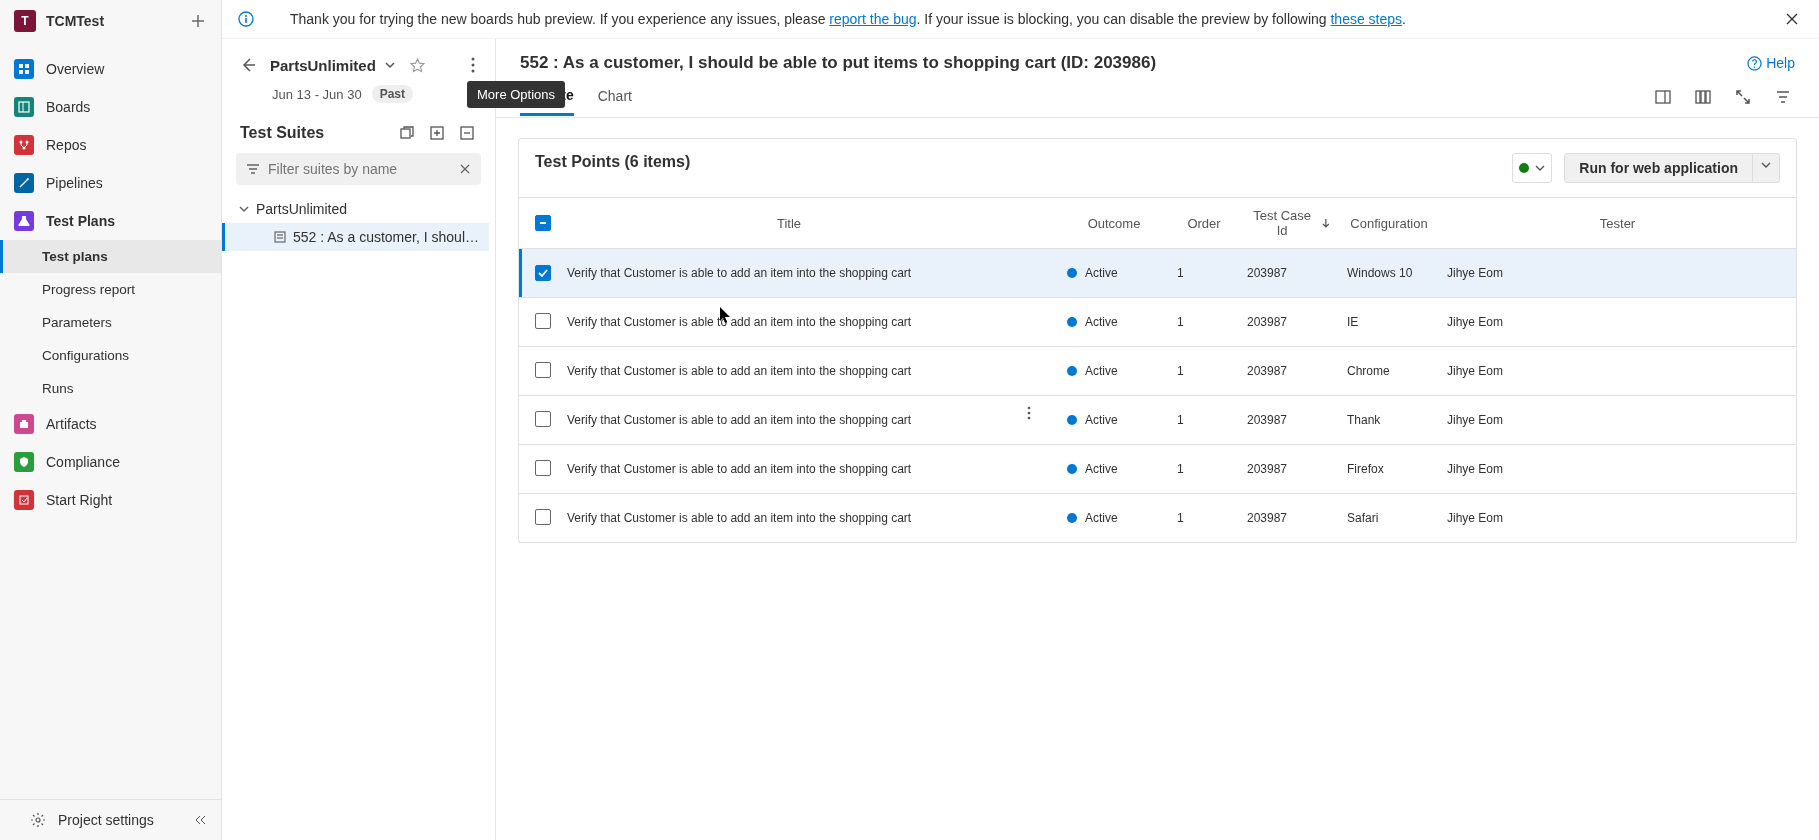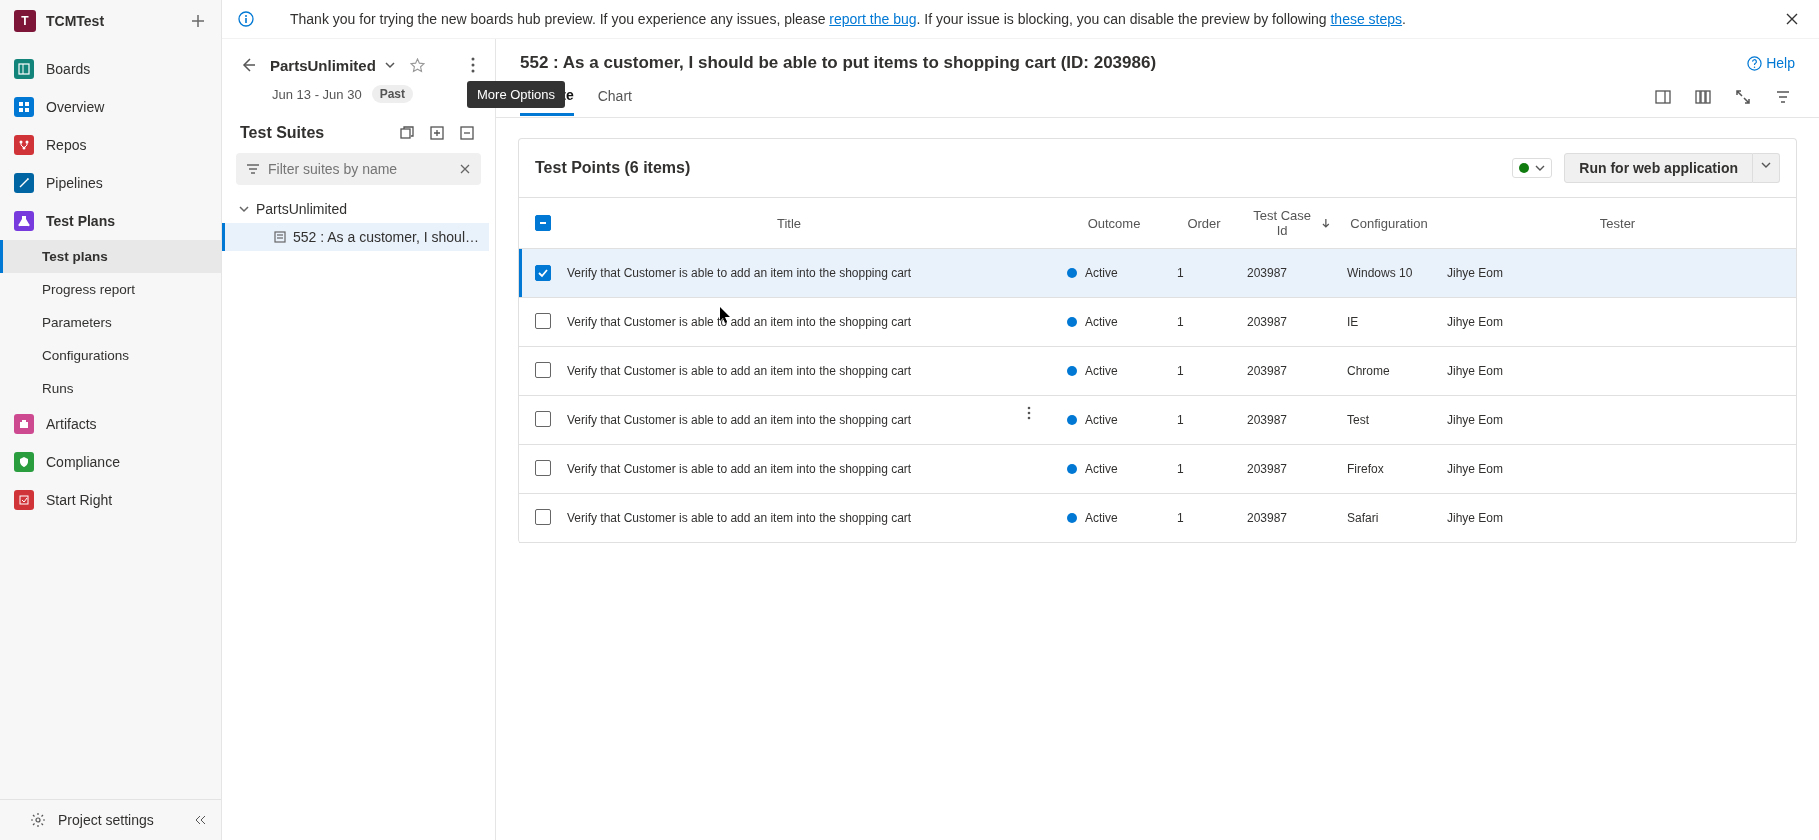--- a/index.html
+++ b/index.html
@@ -60,21 +60,21 @@
   .main-title { font-size: 17px; font-weight: 600; flex: 1; }
   .help-link { color: #0078d4; display: flex; align-items: center; gap: 4px; cursor: pointer; }
   .tabs-row { display: flex; align-items: center; padding: 12px 24px 0; border-bottom: 1px solid #e5e5e5; gap: 24px; }
   .tab { padding-bottom: 10px; cursor: pointer; color: #555; font-weight: 500; }
   .tab.active { color: #111; font-weight: 600; border-bottom: 3px solid #0078d4; }
   .tabs-actions { margin-left: auto; display: flex; gap: 16px; color: #555; padding-bottom: 8px; }
   .tabs-actions > div { cursor: pointer; padding: 4px; }
 
   .content-scroll { flex: 1; overflow-y: auto; padding: 0 18px; }
   .test-points-card { border: 1px solid #e0e0e0; border-bottom: none; border-radius: 4px; margin: 20px 4px; }
-  .tp-header { display: flex; align-items: center; padding: 14px 16px; border-bottom: 1px solid #e0e0e0; gap: 12px; }
+  .tp-header { display: flex; padding: 14px 16px; border-bottom: 1px solid #e0e0e0; gap: 12px; }
   .tp-title { font-weight: 600; font-size: 16px; flex: 1; }
   .outcome-dropdown { border: 1px solid #ddd; border-radius: 3px; padding: 4px 6px; display: flex; align-items: center; gap: 6px; cursor: pointer; }
   .dot-green { width: 10px; height: 10px; border-radius: 50%; background: #107c10; }
   .run-btn-group { display: flex; }
   .run-btn { background: #f0f0f0; border: 1px solid #ddd; padding: 6px 14px; font-weight: 600; cursor: pointer; }
   .run-btn.main { border-radius: 3px 0 0 3px; }
   .run-btn.chev { border-radius: 0 3px 3px 0; border-left: none; padding: 6px 8px; }
 
   table.tp-table { width: 100%; border-collapse: collapse; }
   table.tp-table th { text-align: center; font-weight: 400; color: #555; font-size: 13px; padding: 10px 8px; border-bottom: 1px solid #e0e0e0; }
@@ -117,38 +117,38 @@
         <div class="project-name">TCMTest</div>
         <div class="plus-btn">
           <svg width="14" height="14" viewBox="0 0 14 14">
               <path d="M7 1v12M1 7h12" stroke="currentColor" stroke-width="1.5"></path>
             </svg>
         </div>
       </div>
 
       <div class="nav-items">
         <div class="nav-item">
-          <span class="nav-tile ic-boards">
-              <svg width="12" height="12" viewBox="0 0 12 12">
-                <rect x="1" y="1" width="10" height="10" fill="none" stroke="#fff" stroke-width="1.2"></rect>
-                <line x1="5" y1="1" x2="5" y2="11" stroke="#fff"></line>
-              </svg>
-            </span>
-          <span>Boards</span>
-        </div>
-        <div class="nav-item">
           <span class="nav-tile ic-overview">
               <svg width="12" height="12" viewBox="0 0 12 12">
                 <rect x="1" y="1" width="4" height="4" fill="#fff"></rect>
                 <rect x="7" y="1" width="4" height="4" fill="#fff"></rect>
                 <rect x="1" y="7" width="4" height="4" fill="#fff"></rect>
                 <rect x="7" y="7" width="4" height="4" fill="#fff"></rect>
               </svg>
             </span>
           <span>Overview</span>
+        </div>
+        <div class="nav-item">
+          <span class="nav-tile ic-boards">
+              <svg width="12" height="12" viewBox="0 0 12 12">
+                <rect x="1" y="1" width="10" height="10" fill="none" stroke="#fff" stroke-width="1.2"></rect>
+                <line x1="5" y1="1" x2="5" y2="11" stroke="#fff"></line>
+              </svg>
+            </span>
+          <span>Boards</span>
         </div>
         <div class="nav-item">
           <span class="nav-tile ic-repos">
               <svg width="12" height="12" viewBox="0 0 12 12">
                 <circle cx="3" cy="3" r="1.5" fill="#fff"></circle>
                 <circle cx="9" cy="3" r="1.5" fill="#fff"></circle>
                 <circle cx="6" cy="9" r="1.5" fill="#fff"></circle>
                 <path d="M3 4v2l3 3 3-3V4" stroke="#fff" fill="none"></path>
               </svg>
             </span>
@@ -503,21 +503,21 @@
                             <circle cx="2" cy="12" r="1.3" fill="currentColor"></circle>
                           </svg></span></td>
     <td>
                         <div class="outcome-cell">
                           <span class="dot-blue"></span>
                           <span>Active</span>
                         </div>
                       </td>
     <td>1</td>
     <td>203987</td>
-    <td>Test</td>
+    <td>Thank</td>
     <td>Jihye Eom</td>
   </tr>
                     <tr>
     <td><span class="checkbox "></span></td>
     <td>Verify that Customer is able to add an item into the shopping cart</td>
     <td style="text-align:right;"><span class="row-more"><svg width="4" height="14" viewBox="0 0 4 14">
                             <circle cx="2" cy="2" r="1.3" fill="currentColor"></circle>
                             <circle cx="2" cy="7" r="1.3" fill="currentColor"></circle>
                             <circle cx="2" cy="12" r="1.3" fill="currentColor"></circle>
                           </svg></span></td>

